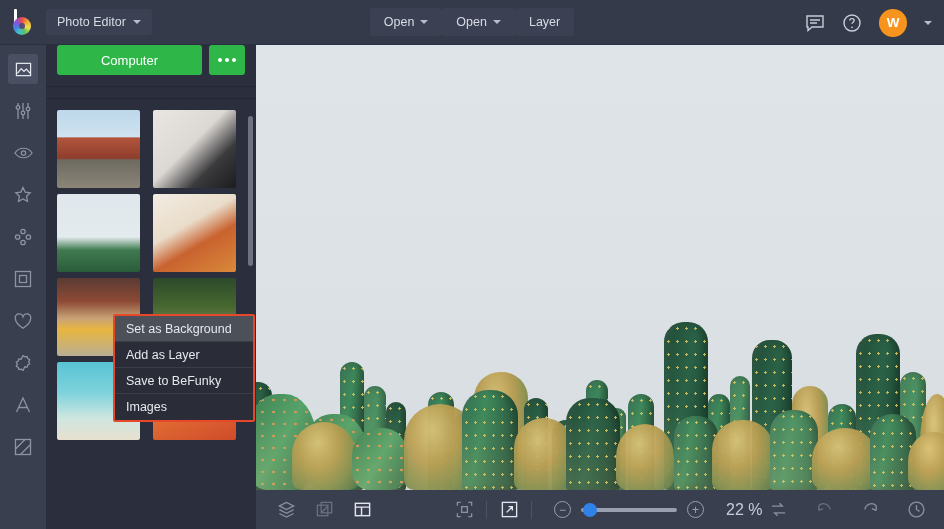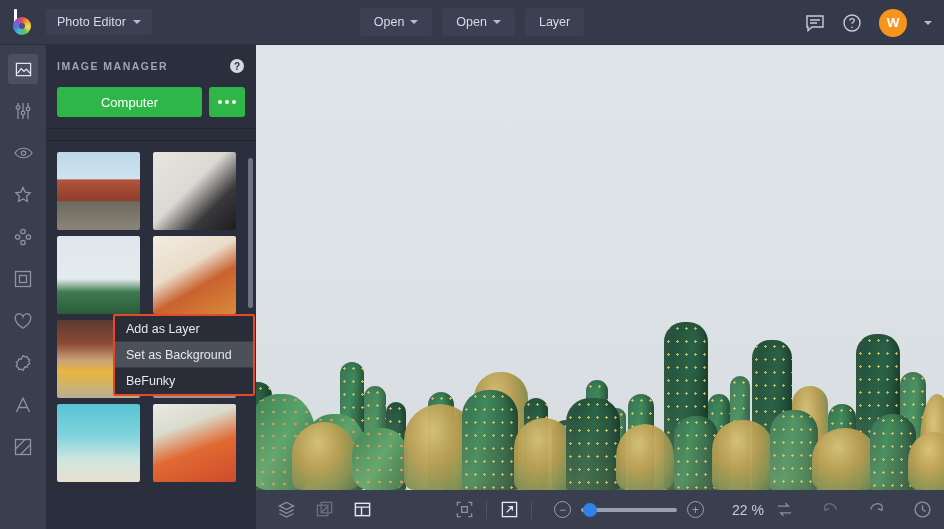--- a/index.html
+++ b/index.html
@@ -35,21 +35,21 @@
     border-radius: 50%; background: #5b4a7a;
   }
   .app-switch {
     display: flex; align-items: center; gap: 7px;
     height: 26px; padding: 0 11px;
     background: #3b4053; border-radius: 3px;
     color: #d8dbe4; font-size: 12.5px; cursor: pointer;
   }
   .topbar-center {
     position: absolute; left: 0; right: 0; margin: 0 auto;
-    display: flex; gap: 10px; justify-content: center; align-items: center;
+    display: flex; justify-content: center; align-items: center;
     width: 300px;
   }
   .tb-btn {
     display: flex; align-items: center; gap: 6px;
     height: 28px; padding: 0 14px;
     background: #3b4053; border-radius: 3px;
     color: #d8dbe4; font-size: 12.5px; cursor: pointer;
   }
   .topbar-right {
     position: absolute; right: 12px; top: 0; height: 45px;
@@ -207,21 +207,21 @@
   .bb-ic.dim { color: #6a6f7f; }
   .vdiv { width: 1px; height: 18px; background: #4d5264; }
   .zoomrow { display: flex; align-items: center; gap: 10px; margin-left: 12px; }
   .circ-btn {
     width: 17px; height: 17px; border-radius: 50%; border: 1.5px solid #9aa0b0;
     display: flex; align-items: center; justify-content: center; color: #9aa0b0;
     font-size: 12px; line-height: 1; cursor: pointer;
   }
   .slider { position: relative; width: 96px; height: 4px; background: #9aa0b0; border-radius: 2px; cursor: pointer; }
   .knob { position: absolute; left: 2px; top: -5px; width: 14px; height: 14px; border-radius: 50%; background: #2f83e8; }
-  .zoomval { color: #c8ccd8; font-size: 14px; margin-left: 18px; min-width: 40px; }
+  .zoomval { color: #c8ccd8; font-size: 16px; margin-left: 12px; min-width: 40px; }
   .bb-right { margin-left: auto; display: flex; align-items: center; gap: 22px; padding-right: 18px; }
 </style>
 </head>
 <body>
 
 <div class="app">
 
   <div class="topbar">
     <div class="logo-wrap">
       <div class="logo">
@@ -324,24 +324,20 @@
     </div>
     <div class="rail-item">
       <svg width="18" height="18" viewBox="0 0 18 18" fill="none" stroke="currentColor" stroke-width="1.3">
         <rect x="1.5" y="1.5" width="15" height="15"></rect>
           <path d="M1.5 11L11 1.5M6.5 16.5L16.5 6.5"></path>
       </svg>
     </div>
   </div>
 
   <div class="panel">
-    <div class="panel-head">
-      <span class="panel-title">IMAGE MANAGER</span>
-      <span class="help-dot">?</span>
-    </div>
 
     <div class="panel-sect">
       <div class="row-upload">
         <div class="btn-green">
           <span>Computer</span>
         </div>
         <div class="btn-green-sq">
           <i></i>
             <i></i>
             <i></i>
@@ -361,23 +357,24 @@
           <div class="thumb t-road"></div>
           <div class="thumb t-scooter"></div>
           <div class="thumb t-ocean"></div>
           <div class="thumb t-pizza"></div>
         </div>
       <div class="panel-scroll"></div>
     </div>
   </div>
 
   <div class="ctxmenu" id="ctxmenu" style="border-color: rgb(232, 72, 42);">
+      <div class="ctx-item hl">Set as Background</div>
       <div class="ctx-item">Add as Layer</div>
-      <div class="ctx-item hl">Set as Background</div>
-      <div class="ctx-item">BeFunky</div>
+      <div class="ctx-item">Save to BeFunky</div>
+      <div class="ctx-item">Images</div>
     </div>
 
   <div class="canvas">
     <div class="sky"></div>
     <div class="cactus-band">
 
       <div class="cac pale" style="left:-4px;  width:30px; height:78px;"></div>
       <div class="cac" style="left:26px;  width:22px; height:62px;"></div>
       <div class="cac dark" style="left:-18px; width:34px; height:108px;"></div>
       <div class="cac" style="left:84px;  width:24px; height:128px; border-radius:12px 12px 4px 4px;"></div>

